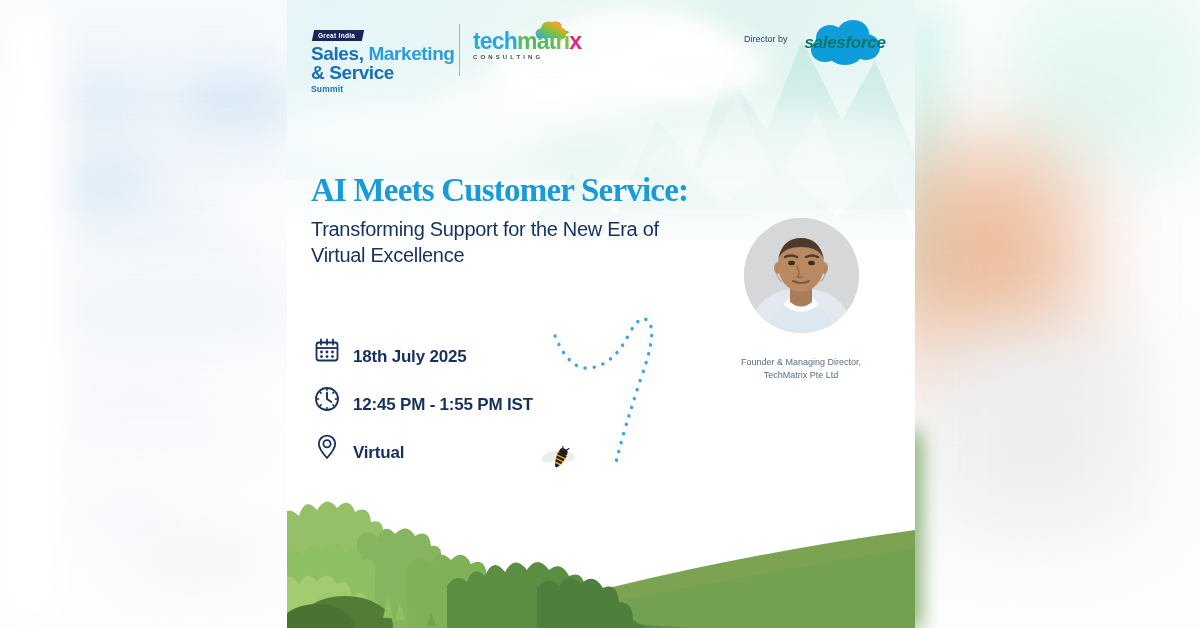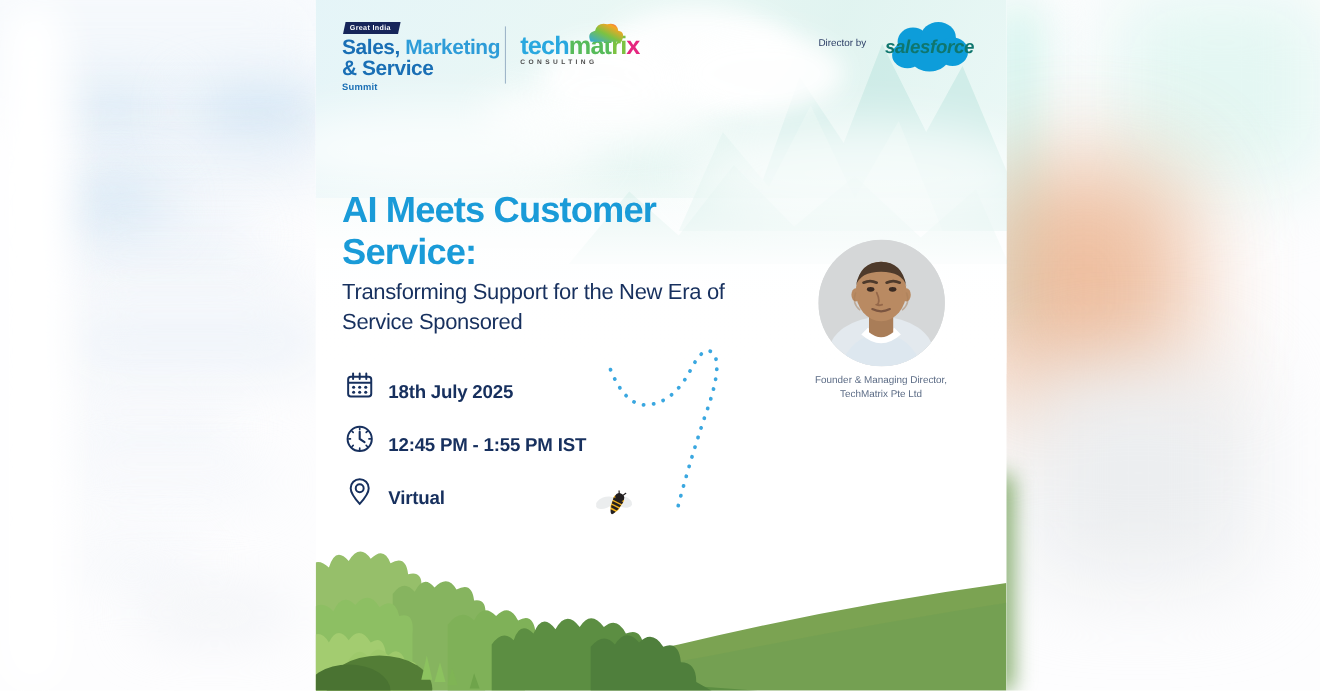--- a/index.html
+++ b/index.html
@@ -59,21 +59,21 @@
   .c4{left:150px;top:74px;width:220px;height:60px;filter:blur(16px);opacity:.8;}
   .c5{left:-40px;top:96px;width:300px;height:80px;filter:blur(20px);opacity:.7;}
   .c6{left:330px;top:110px;width:330px;height:96px;filter:blur(22px);opacity:.72;}
   .white-fade{
     position:absolute;left:0;top:150px;width:100%;height:190px;
     background:linear-gradient(180deg,rgba(255,255,255,0) 0%,rgba(255,255,255,.85) 45%,#ffffff 100%);
   }
 
   
   .hdr{position:absolute;left:0;top:0;width:100%;height:100px;z-index:6;}
-  .summit-logo{position:absolute;left:24px;top:14px;}
+  .summit-logo{position:absolute;left:24px;top:24px;}
   .gi-badge{
     display:inline-block;background:#17255a;color:#ffffff;
     font-size:6.5px;font-weight:bold;letter-spacing:.3px;
     padding:2px 8px 2px 5px;
     transform:skewX(-12deg);
     margin-left:2px;
   }
   .gi-badge span{display:inline-block;transform:skewX(12deg);}
   .sl-line1{font-size:19px;font-weight:bold;color:#1a6fb5;line-height:1.02;margin-top:2px;letter-spacing:-.4px;}
   .sl-line1 .mk{color:#2e9cd8;}
@@ -96,40 +96,40 @@
   .sf-text{
     position:absolute;left:0;top:0;width:74px;height:46px;
     display:flex;align-items:center;justify-content:center;
     color:#0f766e;font-size:17px;font-style:italic;font-weight:bold;letter-spacing:-.3px;
   }
 
   
   .copy{position:absolute;left:24px;top:172px;z-index:7;width:380px;}
   .h1{
     font-size:33px;font-weight:bold;color:#1a9bd8;line-height:1.14;
-    letter-spacing:-.8px;margin:0;
+    letter-spacing:-.8px;margin:0;font-family:Liberation Serif, serif;
   }
   .h2{
     font-size:20px;font-weight:normal;color:#17305e;line-height:1.32;
     letter-spacing:-.3px;margin:6px 0 0 0;
   }
 
   .meta{position:absolute;left:24px;top:335px;z-index:7;}
   .meta-row{display:flex;align-items:flex-end;margin-bottom:16px;}
   .meta-ico{width:32px;height:32px;flex:0 0 32px;display:flex;align-items:center;justify-content:center;}
   .meta-txt{font-size:17px;font-weight:bold;color:#17305e;margin-left:10px;letter-spacing:-.2px;}
 
   
   .speaker{position:absolute;left:404px;top:218px;width:220px;text-align:center;z-index:7;}
   .spk-photo{
     width:115px;height:115px;border-radius:50%;margin:0 auto;
     overflow:hidden;position:relative;background:#d8dadb;
   }
   .spk-name{margin-top:17px;font-size:15px;font-weight:bold;color:#17305e;letter-spacing:-.2px;}
-  .spk-role{margin-top:6px;font-size:9px;color:#5b6b85;line-height:1.45;}
+  .spk-role{margin-top:23px;font-size:9px;color:#5b6b85;line-height:1.45;}
 
   
   .scene{position:absolute;left:0;bottom:0;width:100%;height:160px;z-index:5;}
   .scene svg{display:block;position:absolute;bottom:0;left:0;}
   .bee{position:absolute;left:255px;top:8px;z-index:8;}
   .trail{position:absolute;left:250px;top:0;z-index:7;}
 </style>
 </head>
 <body>
 
@@ -221,21 +221,21 @@
           <ellipse cx="17" cy="30" rx="14" ry="12"></ellipse>
           <ellipse cx="37" cy="31" rx="18" ry="14"></ellipse>
         </g>
       </svg>
       <div class="sf-text">salesforce</div>
     </div>
   </div>
 
   <div class="copy">
     <h1 class="h1">AI Meets Customer Service:</h1>
-    <p class="h2">Transforming Support for the New Era of Service Sponsored</p>
+    <p class="h2">Transforming Support for the New Era of Virtual Excellence</p>
   </div>
 
   <div class="meta">
 
     <div class="meta-row">
       <div class="meta-ico">
         <svg width="28" height="28" viewBox="0 0 28 28" fill="none" stroke="#17305e" stroke-width="1.8">
           <rect x="3.5" y="5.5" width="21" height="18" rx="2.5"></rect>
           <path d="M3.5 11h21"></path>
           <path d="M8 2.5v5M14 2.5v5M20 2.5v5" stroke-linecap="round"></path>

